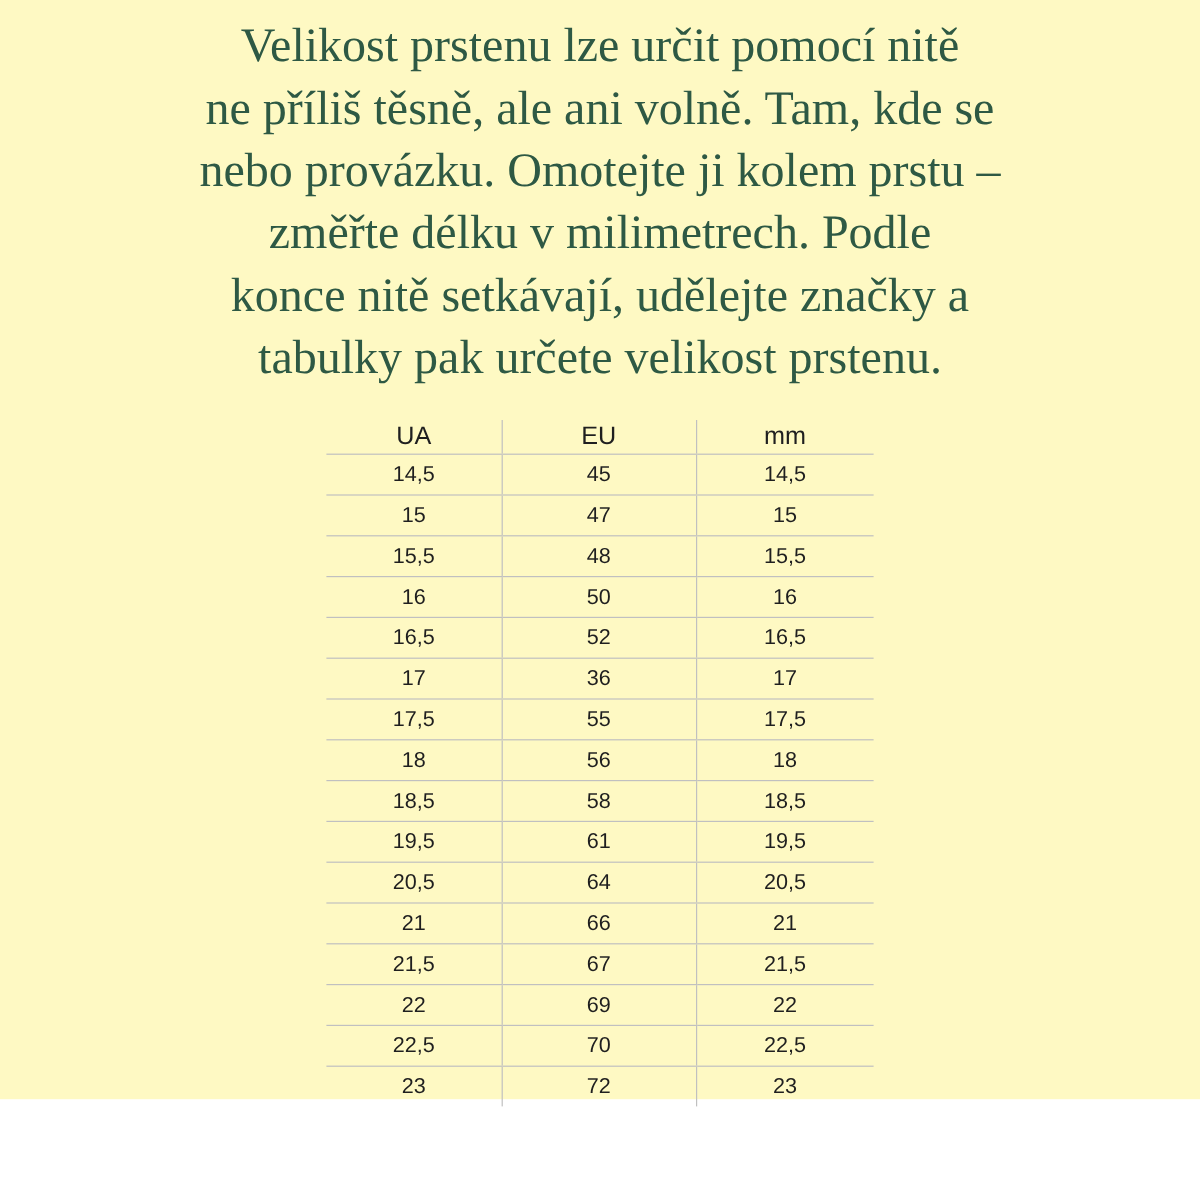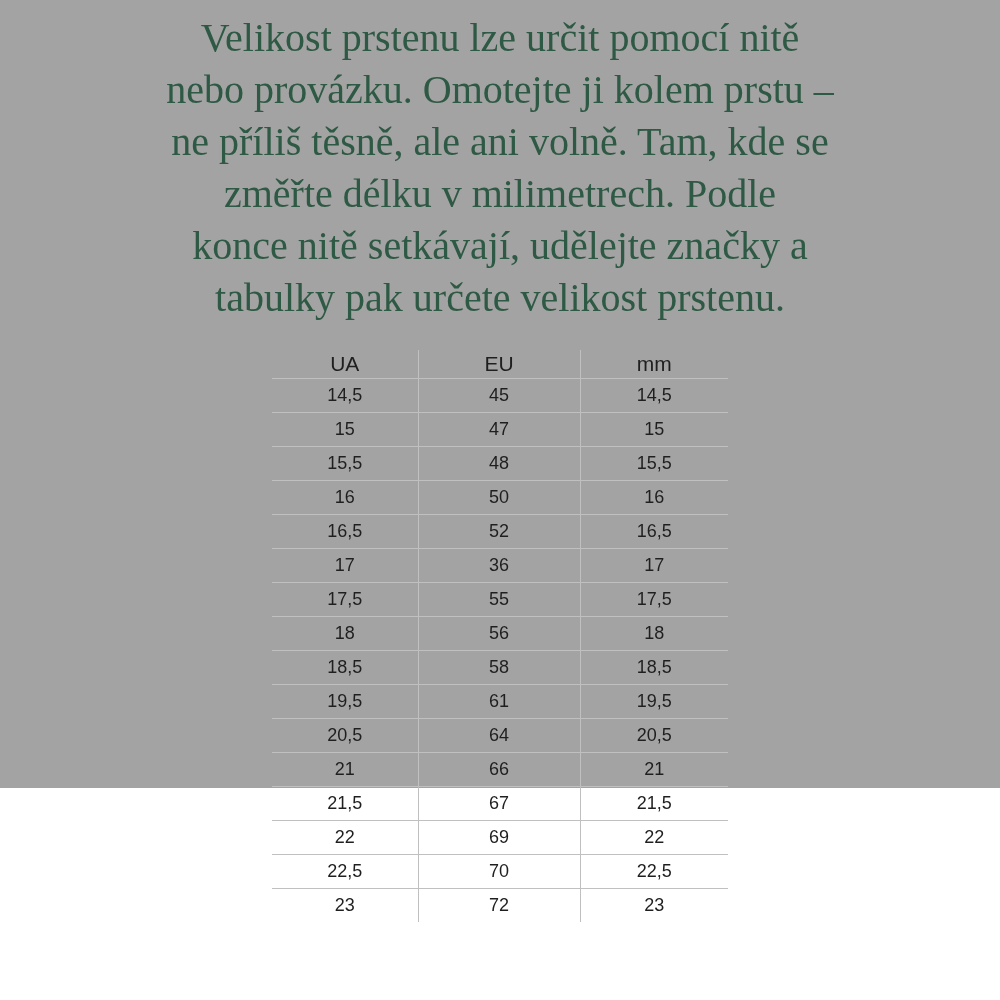--- a/index.html
+++ b/index.html
@@ -2,22 +2,22 @@
 <html style="--intro-color: #2e5944; --table-text: #1f1f1f; --table-border: #c0c0c0;"><head>
 <meta charset="utf-8">
 <style>
   * { margin: 0; padding: 0; box-sizing: border-box; }
   html, body {
     width: 1000px; height: 1000px;
     background: #ffffff;
     overflow: hidden;
   }
   .page {
-    width: 1000px; height: 788px;
-    background: #a3a3a3;
+    width: 1000px; height: 916px;
+    background: #fef9c3;
   }
   .intro {
     padding-top: 12px;
     text-align: center;
     font-family: "Liberation Serif", "DejaVu Serif", serif;
     font-size: 40px;
     line-height: 52px;
     color: var(--intro-color, #2e5944);
   }
   .intro-line { white-space: nowrap; }
@@ -46,22 +46,22 @@
   }
   .size-table tbody tr:last-child td { border-bottom: none; }
 </style>
 </head>
 <body>
 
 <div class="page">
 
   <div class="intro" id="intro">
       <div class="intro-line">Velikost prstenu lze určit pomocí nitě</div>
+      <div class="intro-line">ne příliš těsně, ale ani volně. Tam, kde se</div>
       <div class="intro-line">nebo provázku. Omotejte ji kolem prstu –</div>
-      <div class="intro-line">ne příliš těsně, ale ani volně. Tam, kde se</div>
       <div class="intro-line">změřte délku v milimetrech. Podle</div>
       <div class="intro-line">konce nitě setkávají, udělejte značky a</div>
       <div class="intro-line">tabulky pak určete velikost prstenu.</div>
     </div>
 
   <table class="size-table">
     <colgroup>
       <col class="c1">
         <col class="c2">
         <col class="c3">

